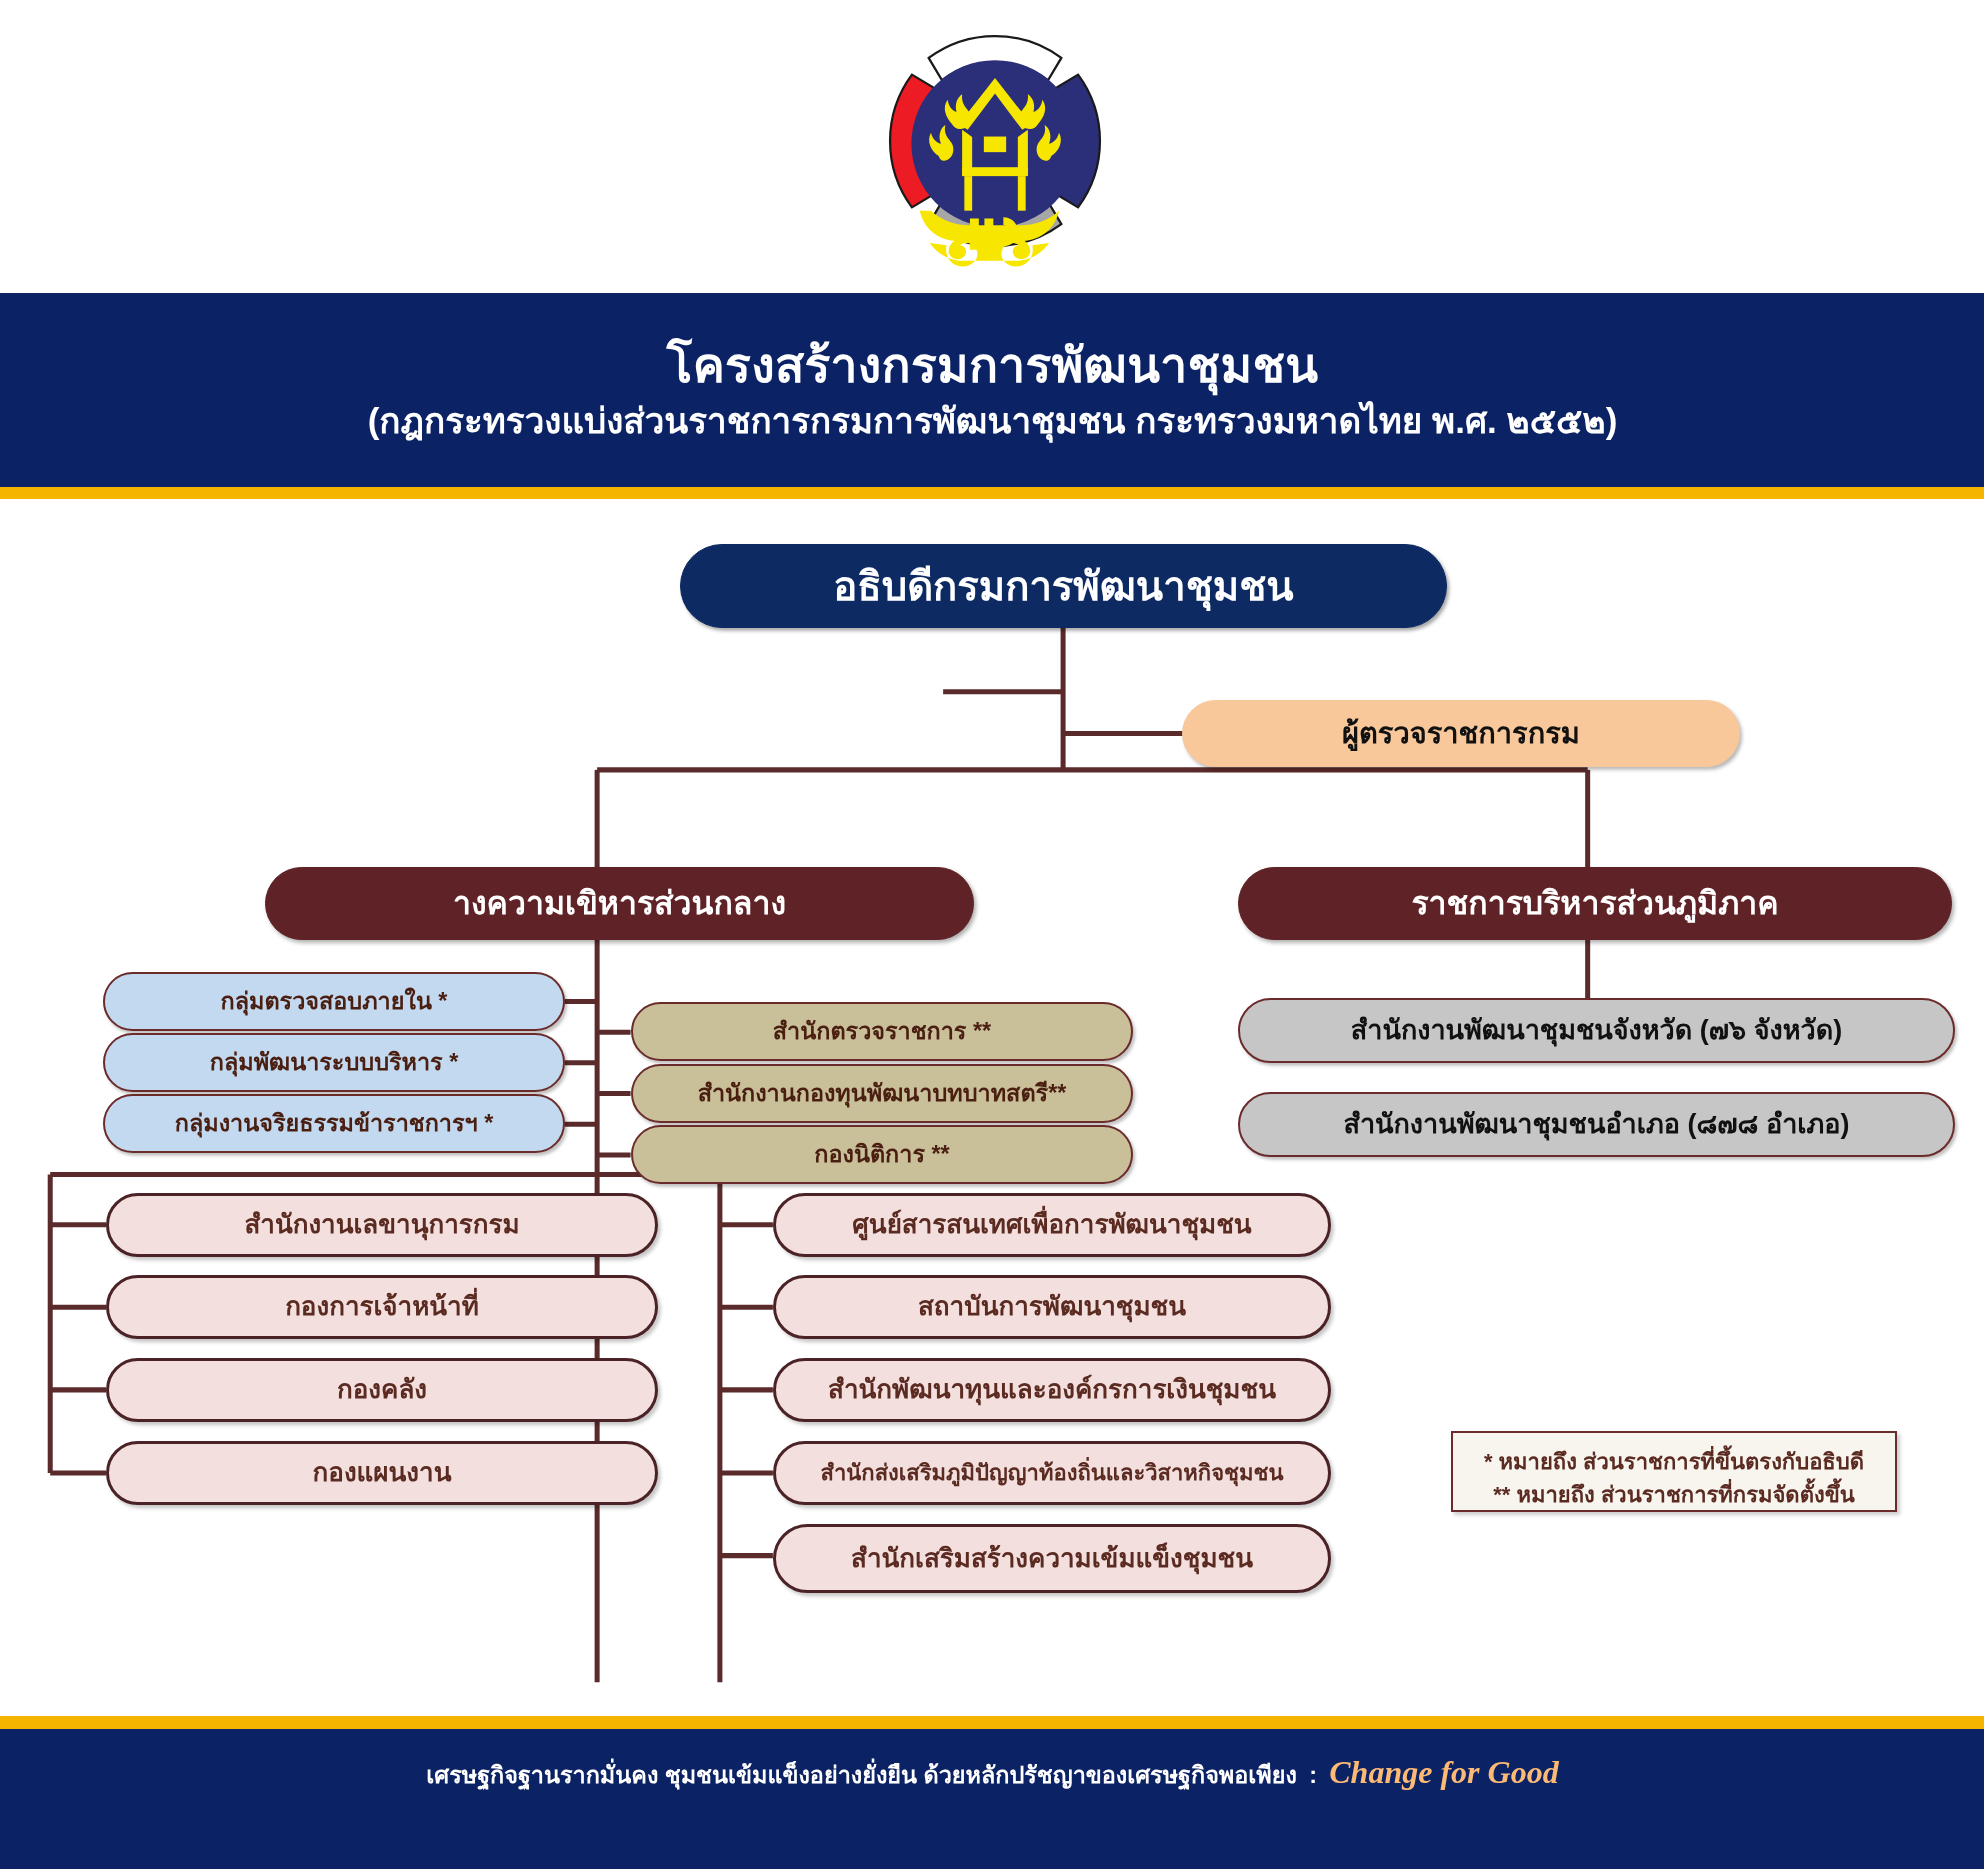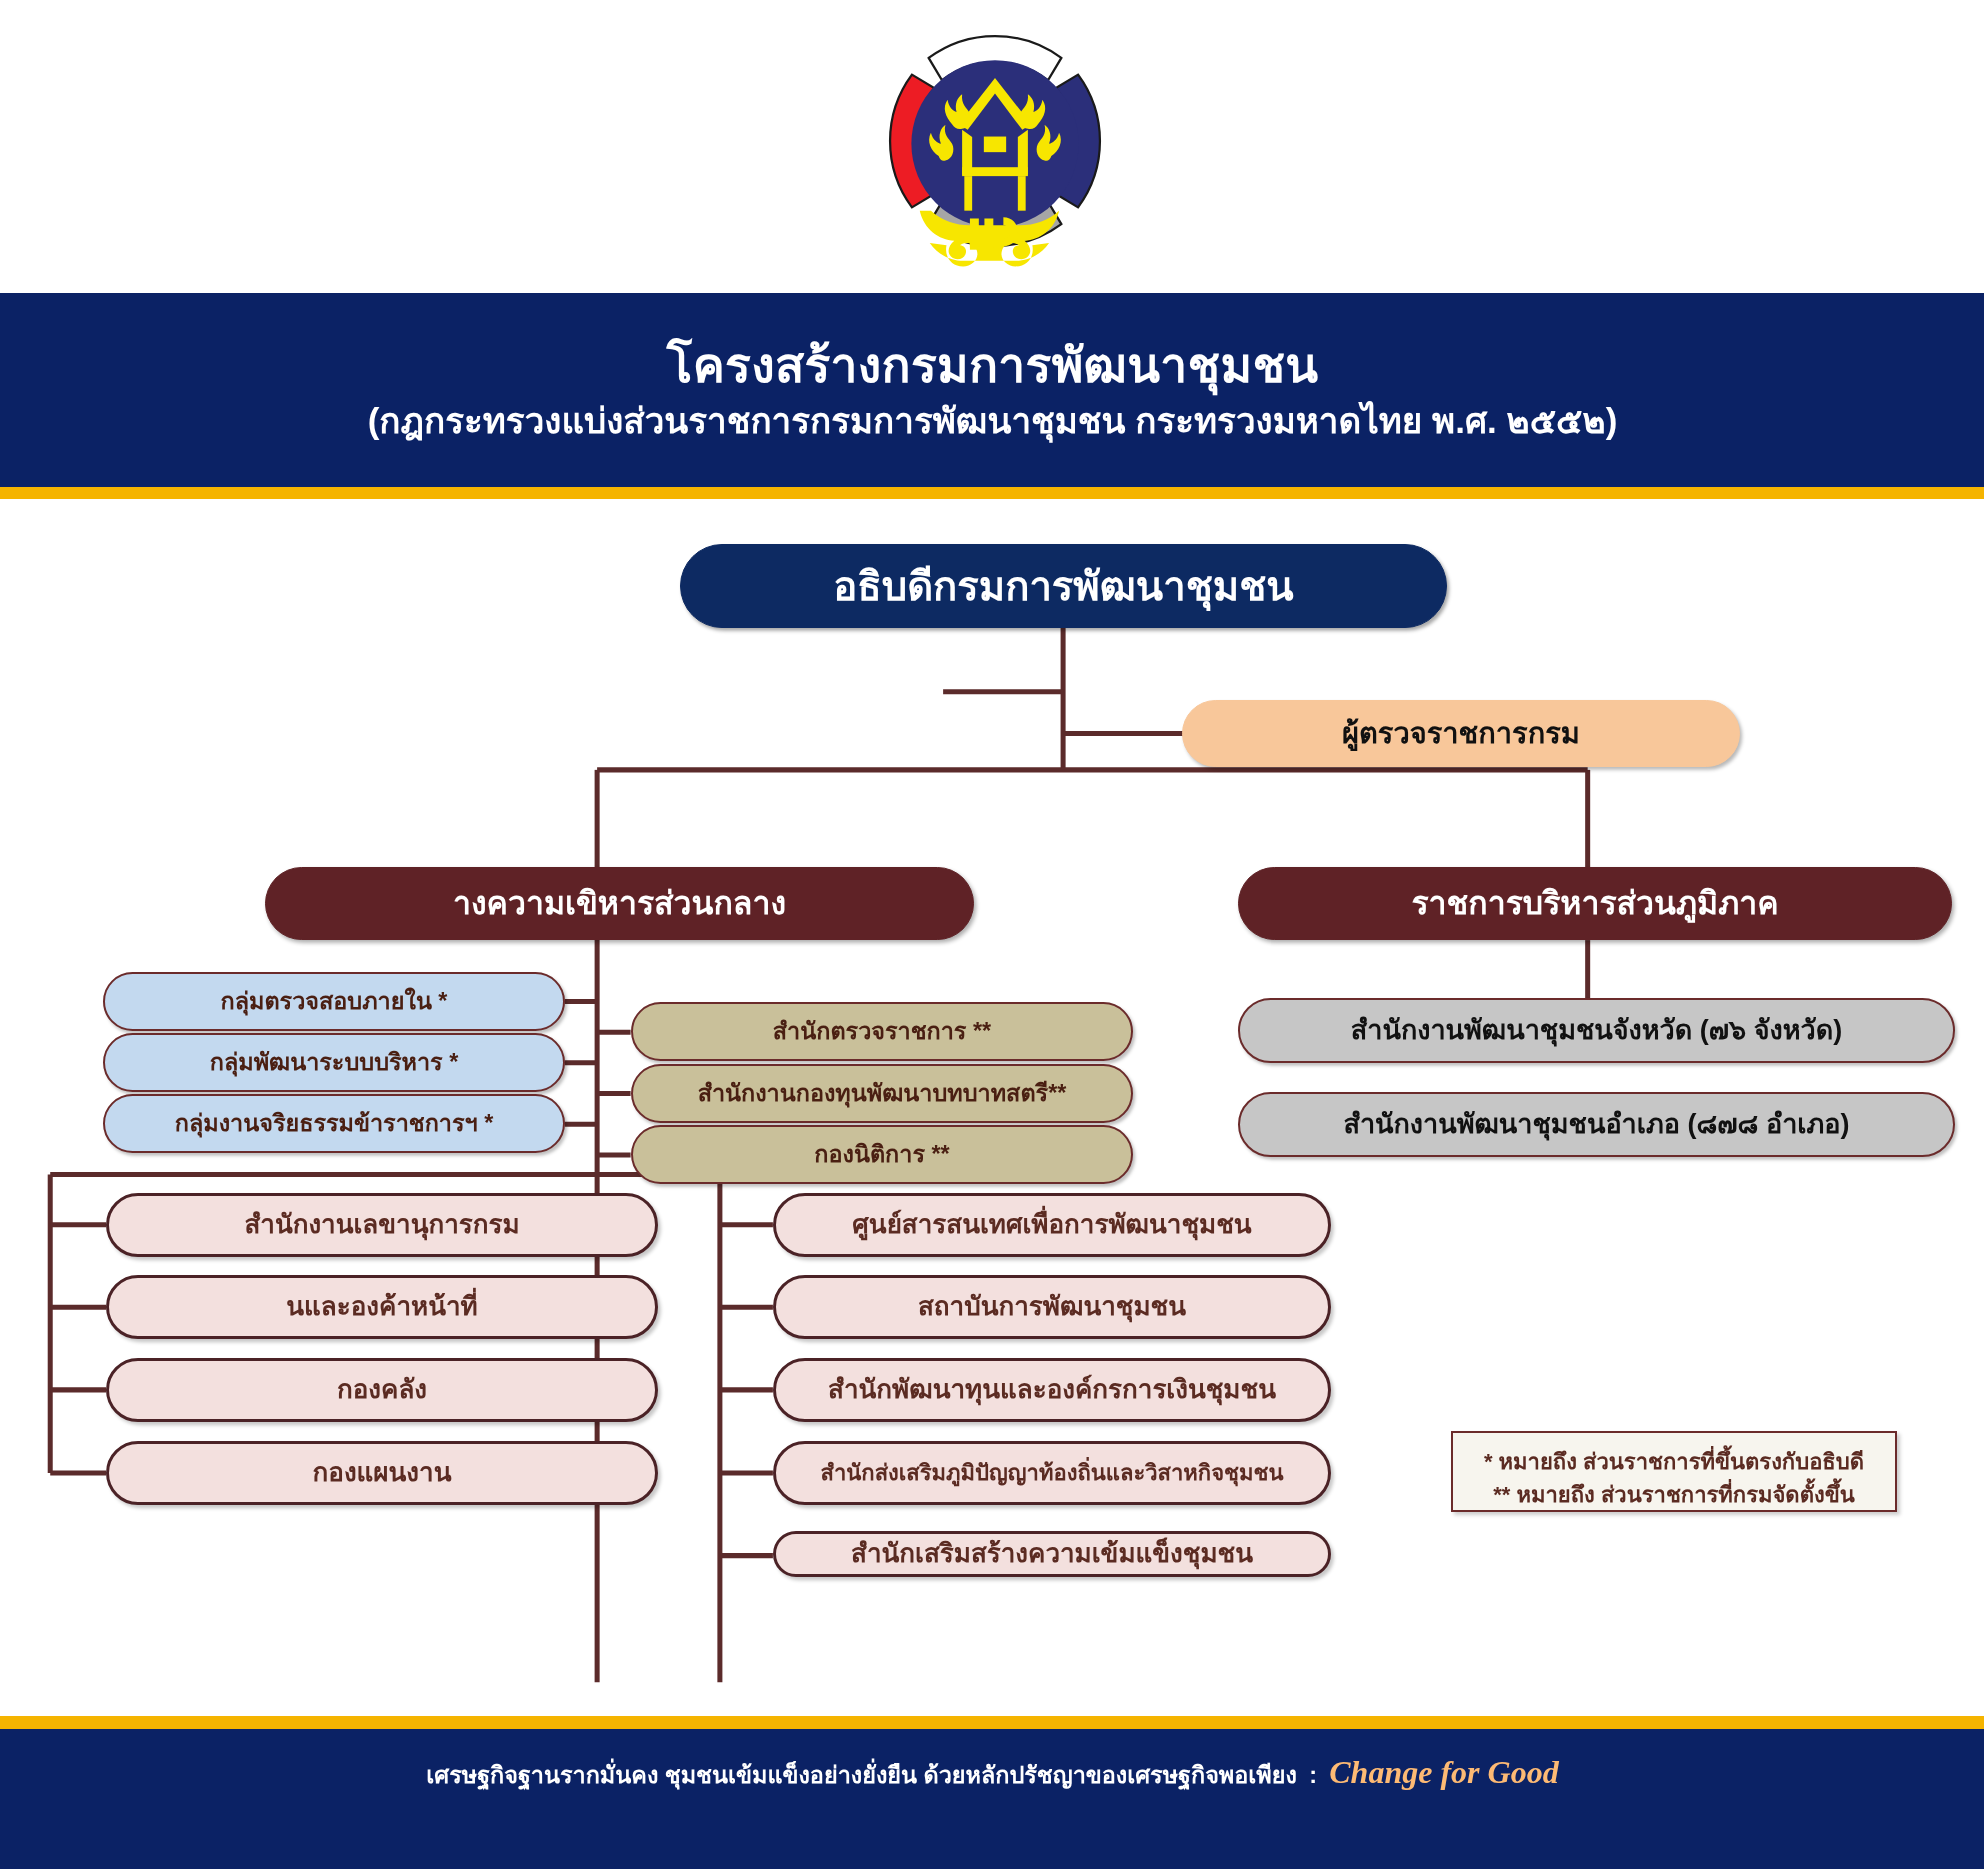--- a/index.html
+++ b/index.html
@@ -258,42 +258,42 @@
     <span>สำนักงานพัฒนาชุมชนจังหวัด (๗๖ จังหวัด)</span>
   </div>
   <div class="node n-grey" style="left:1238px;top:593px;width:717px;height:65px;">
     <span>สำนักงานพัฒนาชุมชนอำเภอ  (๘๗๘ อำเภอ)</span>
   </div>
 
   <div class="node n-pink" style="left:106px;top:694px;width:552px;height:64px;">
     <span>สำนักงานเลขานุการกรม</span>
   </div>
   <div class="node n-pink" style="left:106px;top:776px;width:552px;height:64px;">
-    <span>นและองค้าหน้าที่</span>
+    <span>กองการเจ้าหน้าที่</span>
   </div>
   <div class="node n-pink" style="left:106px;top:859px;width:552px;height:64px;">
     <span>กองคลัง</span>
   </div>
   <div class="node n-pink" style="left:106px;top:942px;width:552px;height:64px;">
     <span>กองแผนงาน</span>
   </div>
 
   <div class="node n-pink" style="left:773px;top:694px;width:558px;height:64px;">
     <span>ศูนย์สารสนเทศเพื่อการพัฒนาชุมชน</span>
   </div>
   <div class="node n-pink" style="left:773px;top:776px;width:558px;height:64px;">
     <span>สถาบันการพัฒนาชุมชน</span>
   </div>
   <div class="node n-pink" style="left:773px;top:859px;width:558px;height:64px;">
     <span>สำนักพัฒนาทุนและองค์กรการเงินชุมชน</span>
   </div>
   <div class="node n-pink sm" style="left:773px;top:942px;width:558px;height:64px;">
     <span>สำนักส่งเสริมภูมิปัญญาท้องถิ่นและวิสาหกิจชุมชน</span>
   </div>
-  <div class="node n-pink" style="left:773px;top:1025px;width:558px;height:46px;margin-top:7px;">
+  <div class="node n-pink" style="left:773px;top:1025px;width:558px;height:69px;">
     <span>สำนักเสริมสร้างความเข้มแข็งชุมชน</span>
   </div>
 
   <div id="legend" style="left:1451px;top:932px;width:446px;height:81px;">
     <div>* หมายถึง ส่วนราชการที่ขึ้นตรงกับอธิบดี</div>
     <div>** หมายถึง ส่วนราชการที่กรมจัดตั้งขึ้น</div>
   </div>
 
 </div>
 

